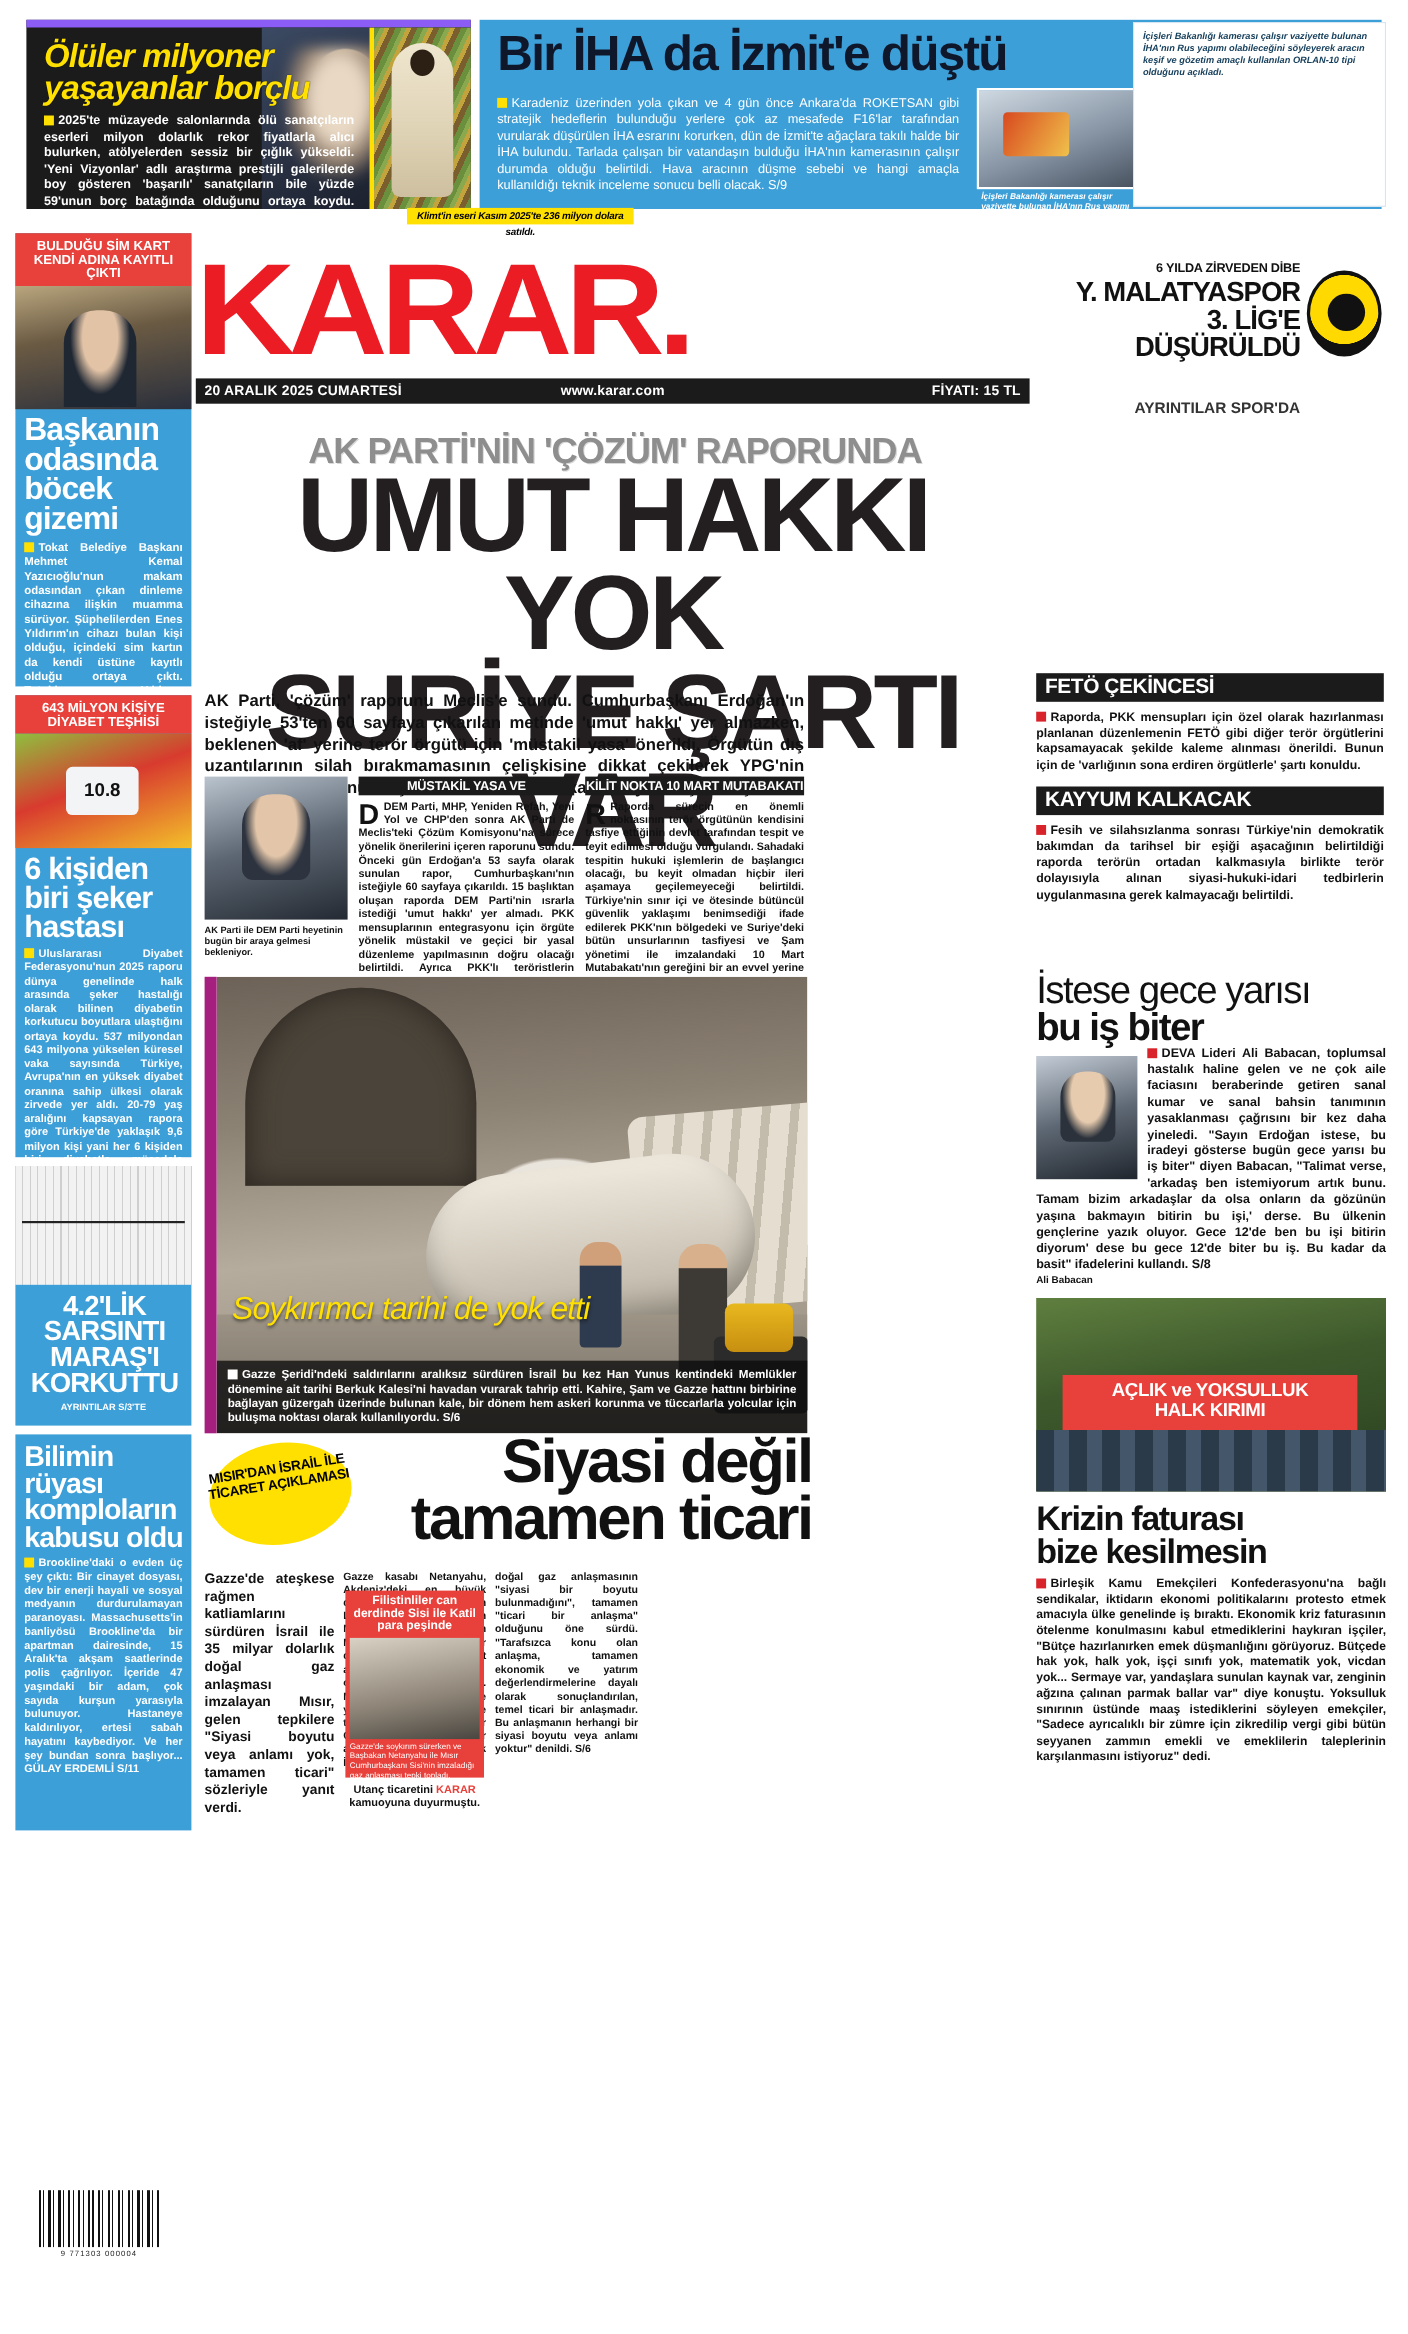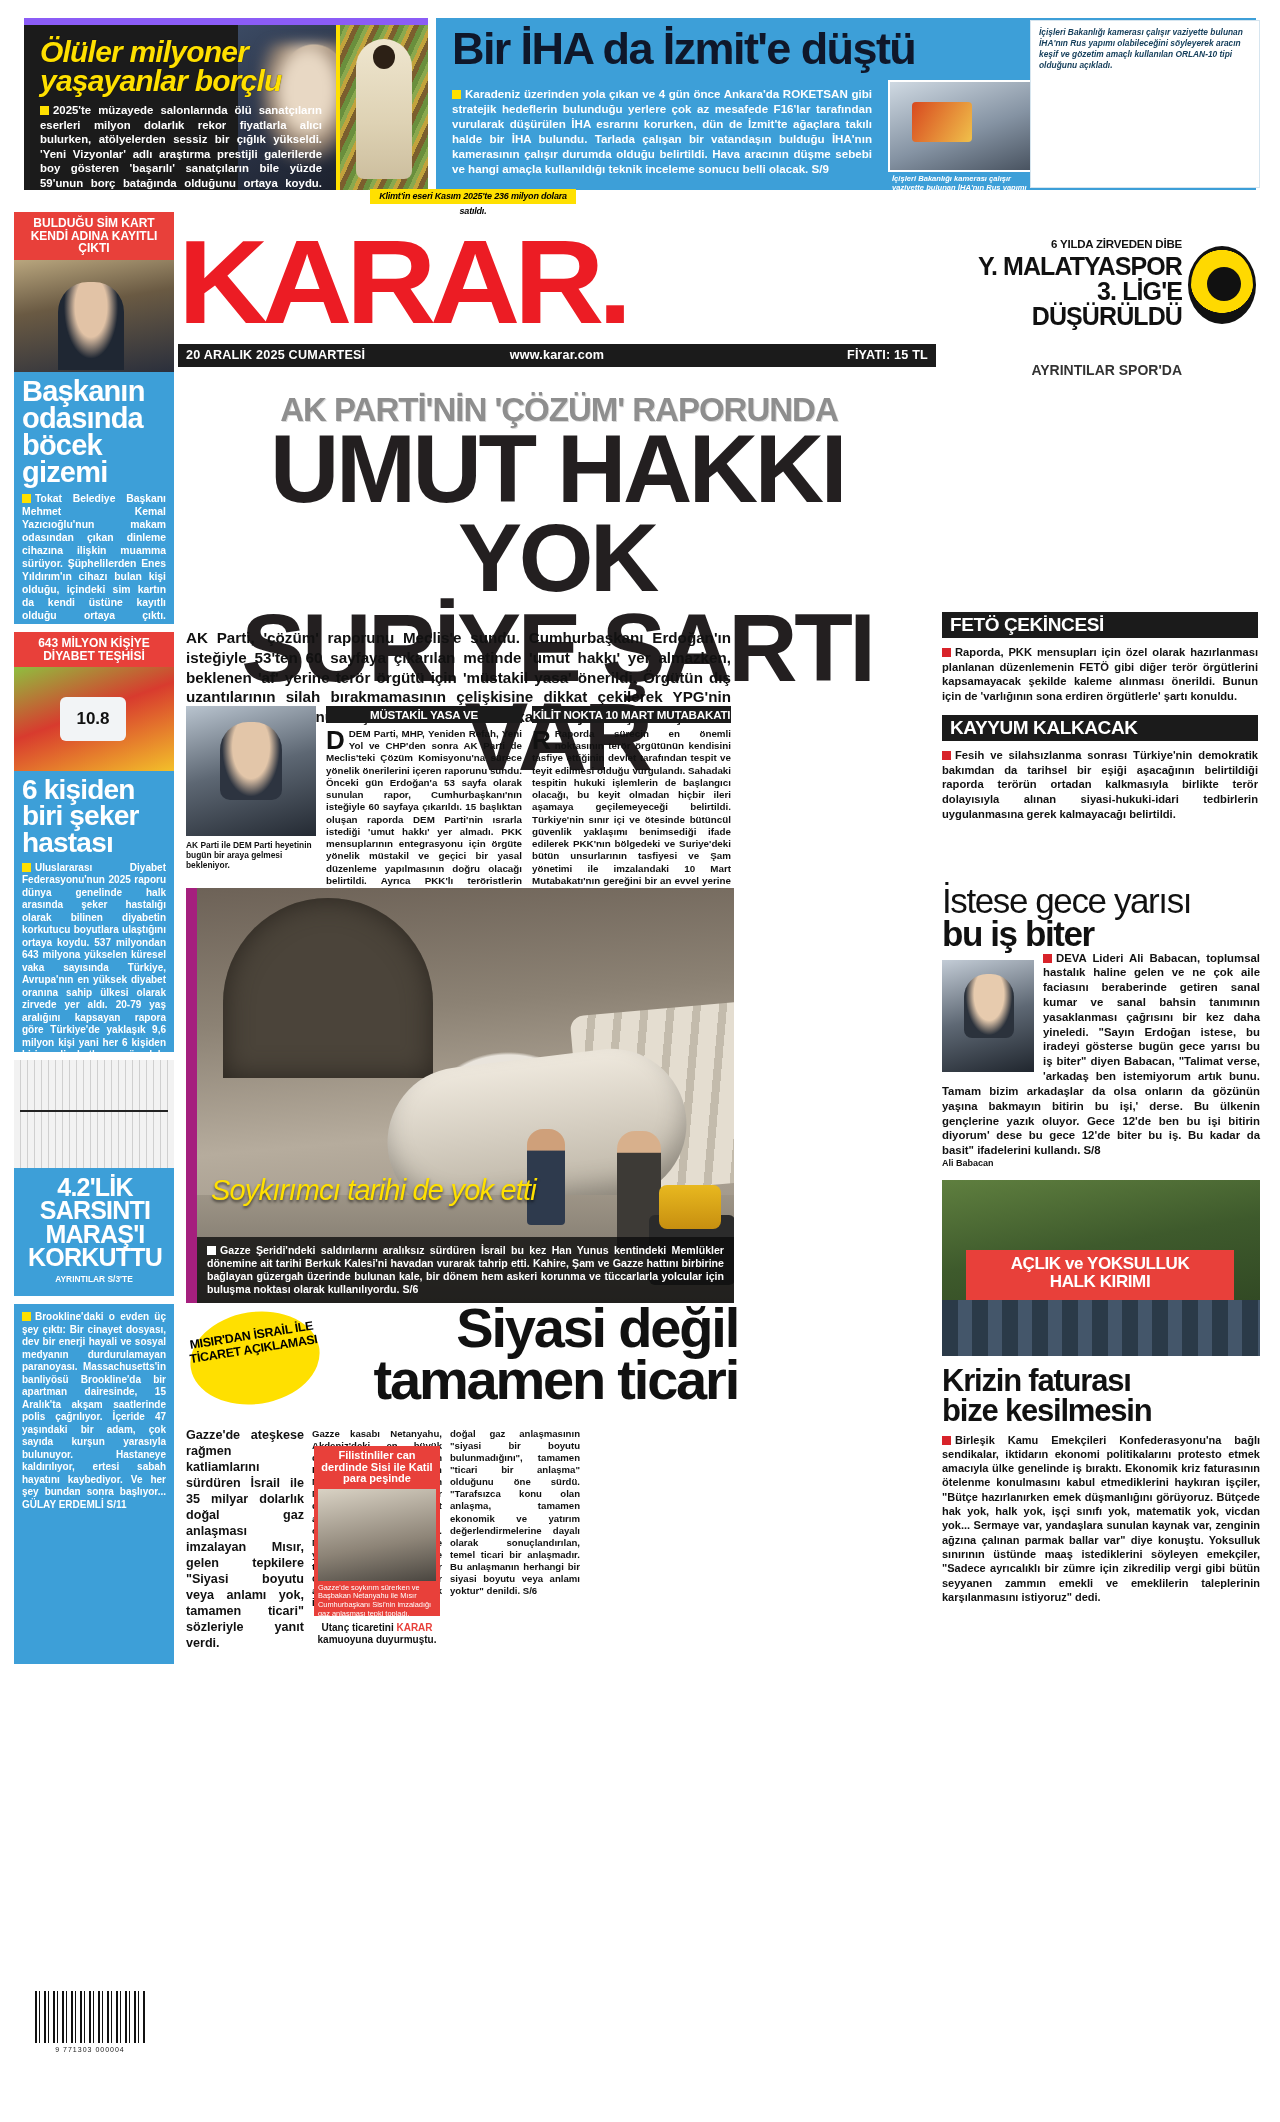--- a/index.html
+++ b/index.html
@@ -76,21 +76,21 @@
     left:436px; top:18px; width:820px; height:172px;
     background:#3d9fd8; overflow:hidden;
   }
   #iha-head {
     position:absolute; left:16px; top:8px; width:790px;
     color:#0f172a; font-weight:800; font-size:45px; line-height:1;
     letter-spacing:-1.6px;
   }
   #iha-body {
     position:absolute; left:16px; top:68px; width:420px;
-    color:#fff; font-size:11.6px; line-height:1.3; font-weight:700;
+    color:#fff; font-size:11.6px; line-height:1.3; font-weight:400;
     text-align:justify;
   }
   #iha-ph1 {
     position:absolute; left:452px; top:62px; width:155px; height:92px;
     background:linear-gradient(160deg,#cfd9e2,#8593a3 55%,#454f5c);
     border:2px solid #fff;
   }
   #iha-ph1:after{
     content:""; position:absolute; left:22px; top:20px; width:60px; height:40px;
     background:linear-gradient(120deg,#d8491f,#f0c14b); border-radius:4px;
@@ -510,20 +510,21 @@
       </div>
     </div>
 
     <div id="box-sarsinti">
       <div id="sars-photo" class="lc-photo"></div>
       <div id="sars-title" class="lc-title">4.2'LİK SARSINTI MARAŞ'I KORKUTTU</div>
       <div id="sars-sub">AYRINTILAR S/3'TE</div>
     </div>
 
     <div id="box-bilim">
+      <div id="bilim-title" class="lc-title">Bilimin rüyası komploların kabusu oldu</div>
       <div id="bilim-body" class="lc-body">
         <span class="sq sq-y"></span><span>Brookline'daki o evden üç şey çıktı: Bir cinayet dosyası, dev bir enerji hayali ve sosyal medyanın durdurulamayan paranoyası. Massachusetts'in banliyösü Brookline'da bir apartman dairesinde, 15 Aralık'ta akşam saatlerinde polis çağrılıyor. İçeride 47 yaşındaki bir adam, çok sayıda kurşun yarasıyla bulunuyor. Hastaneye kaldırılıyor, ertesi sabah hayatını kaybediyor. Ve her şey bundan sonra başlıyor... GÜLAY ERDEMLİ S/11</span>
       </div>
     </div>
   </div>
 
   <div id="main-kicker" class="abs">AK PARTİ'NİN 'ÇÖZÜM' RAPORUNDA</div>
   <div id="main-head" class="abs">
     <div>UMUT HAKKI YOK</div>
     <div>SURİYE ŞARTI VAR</div>

